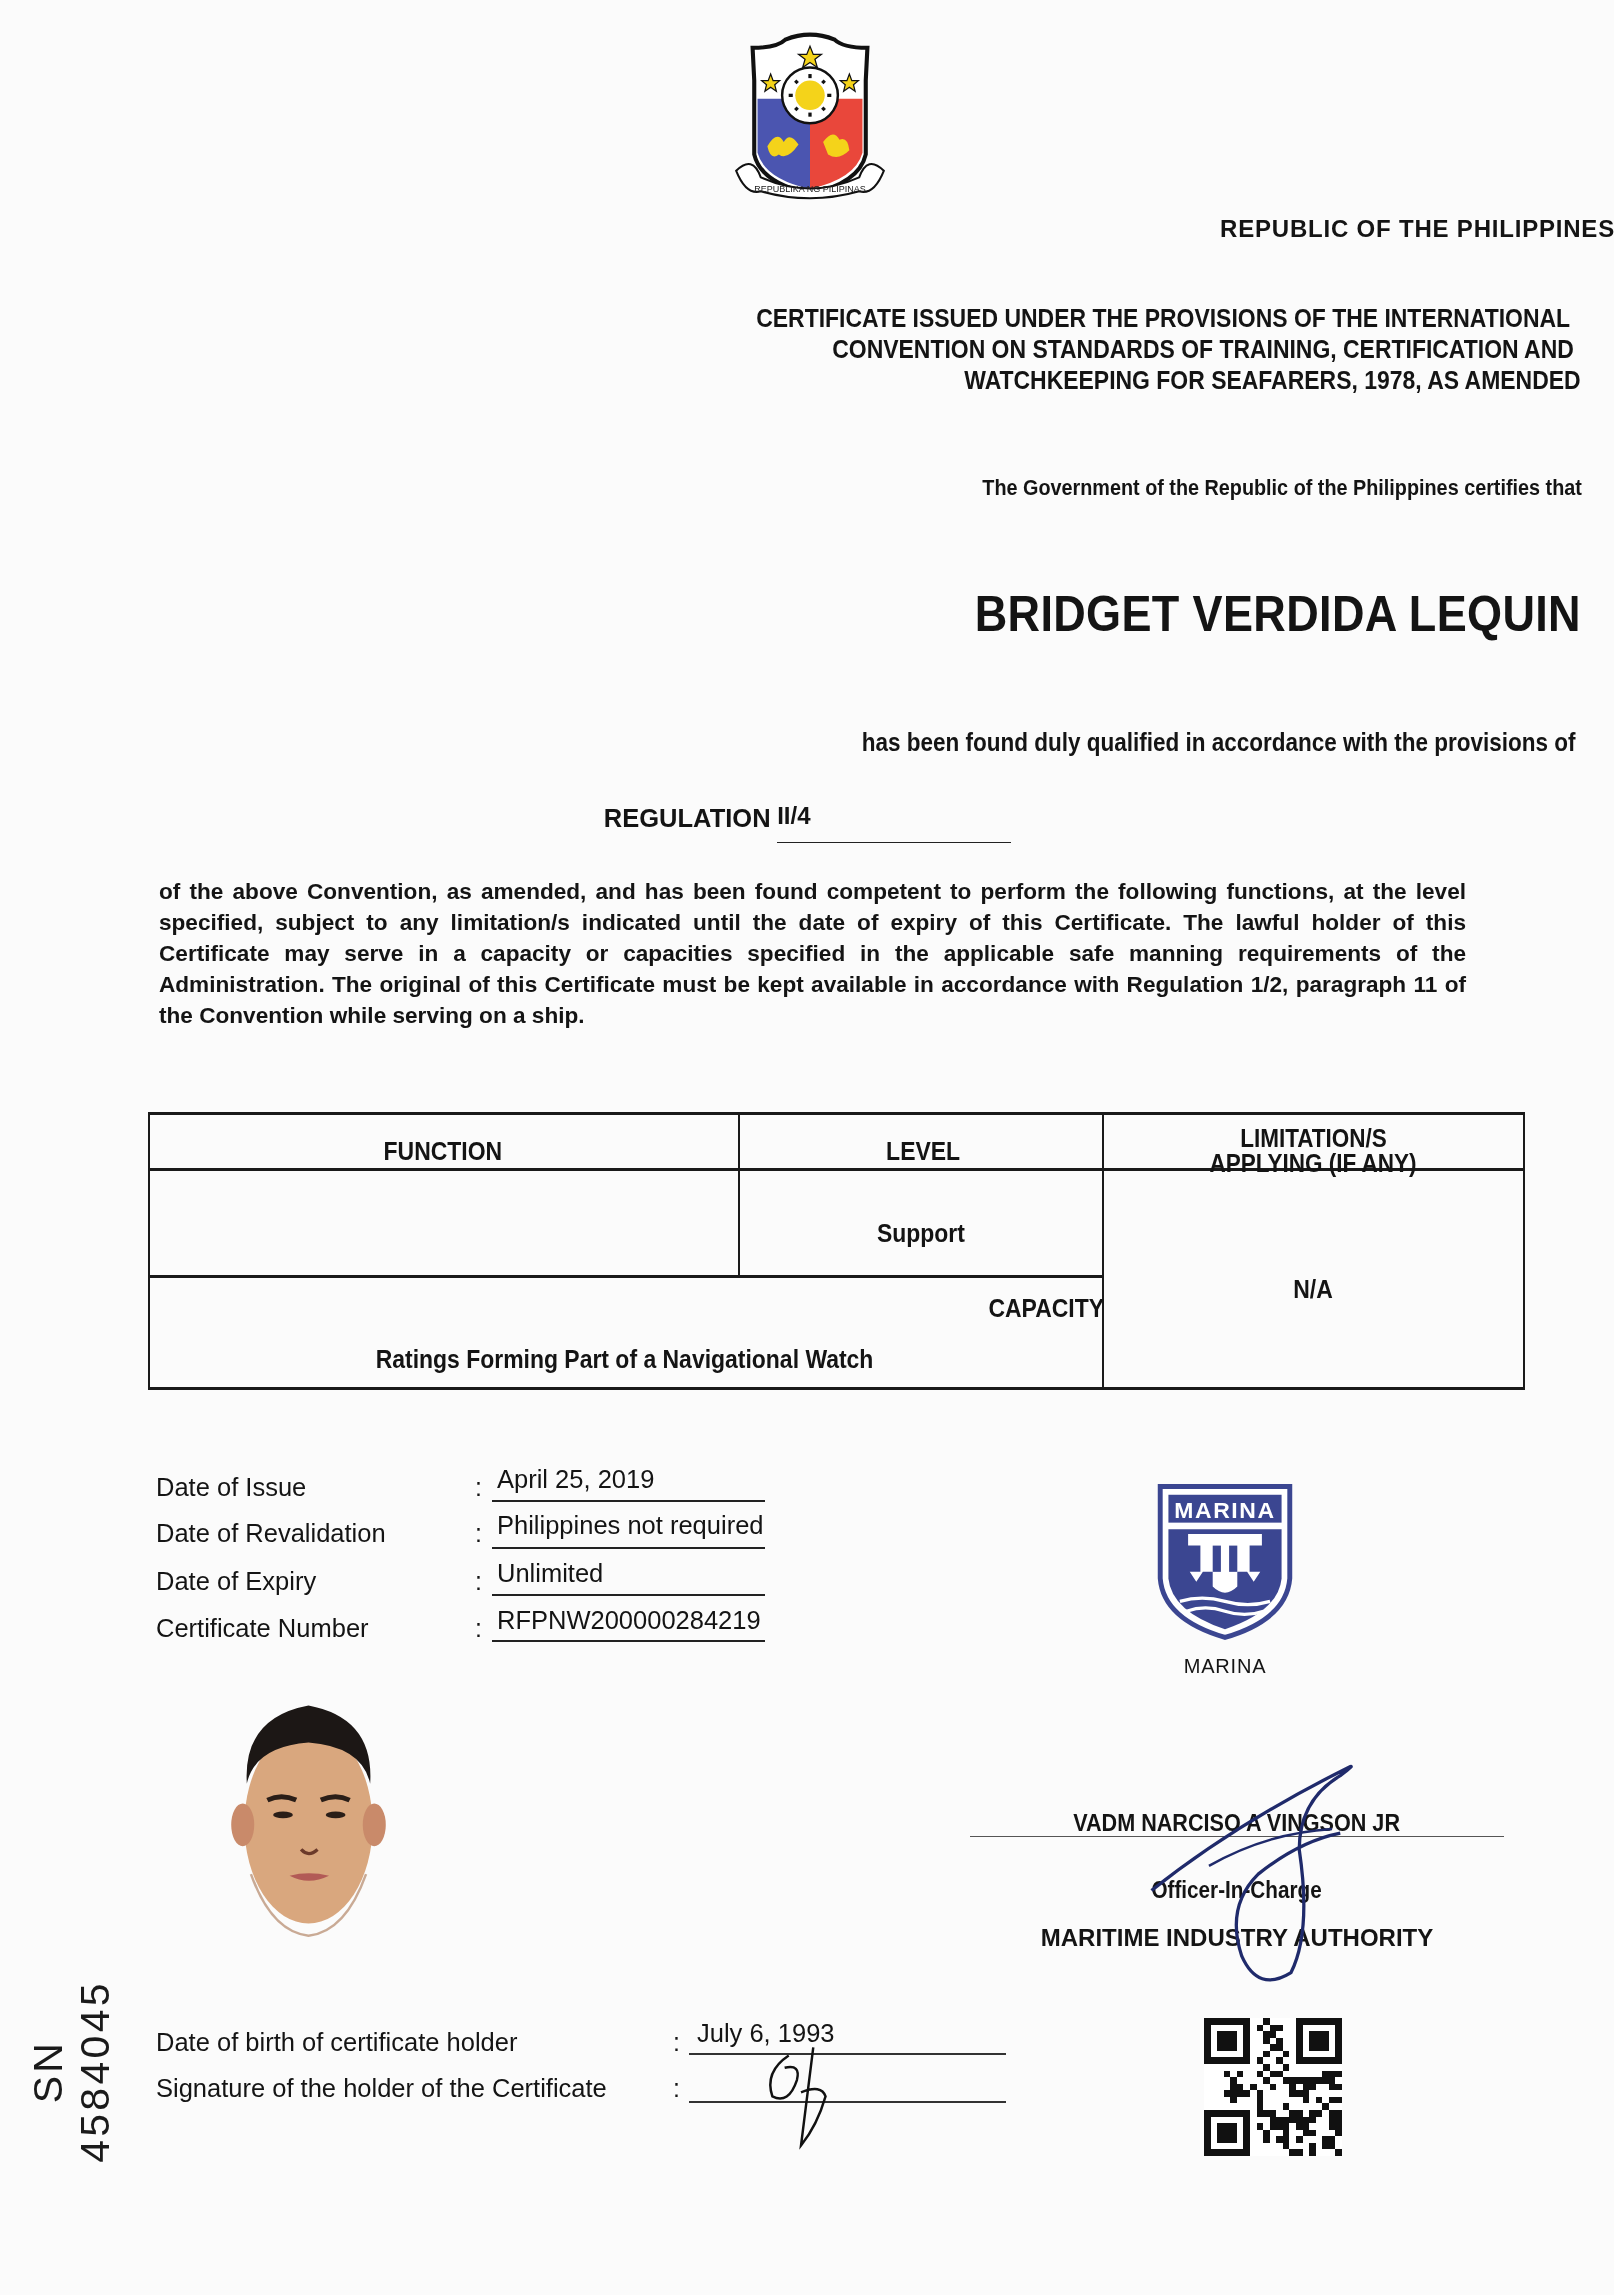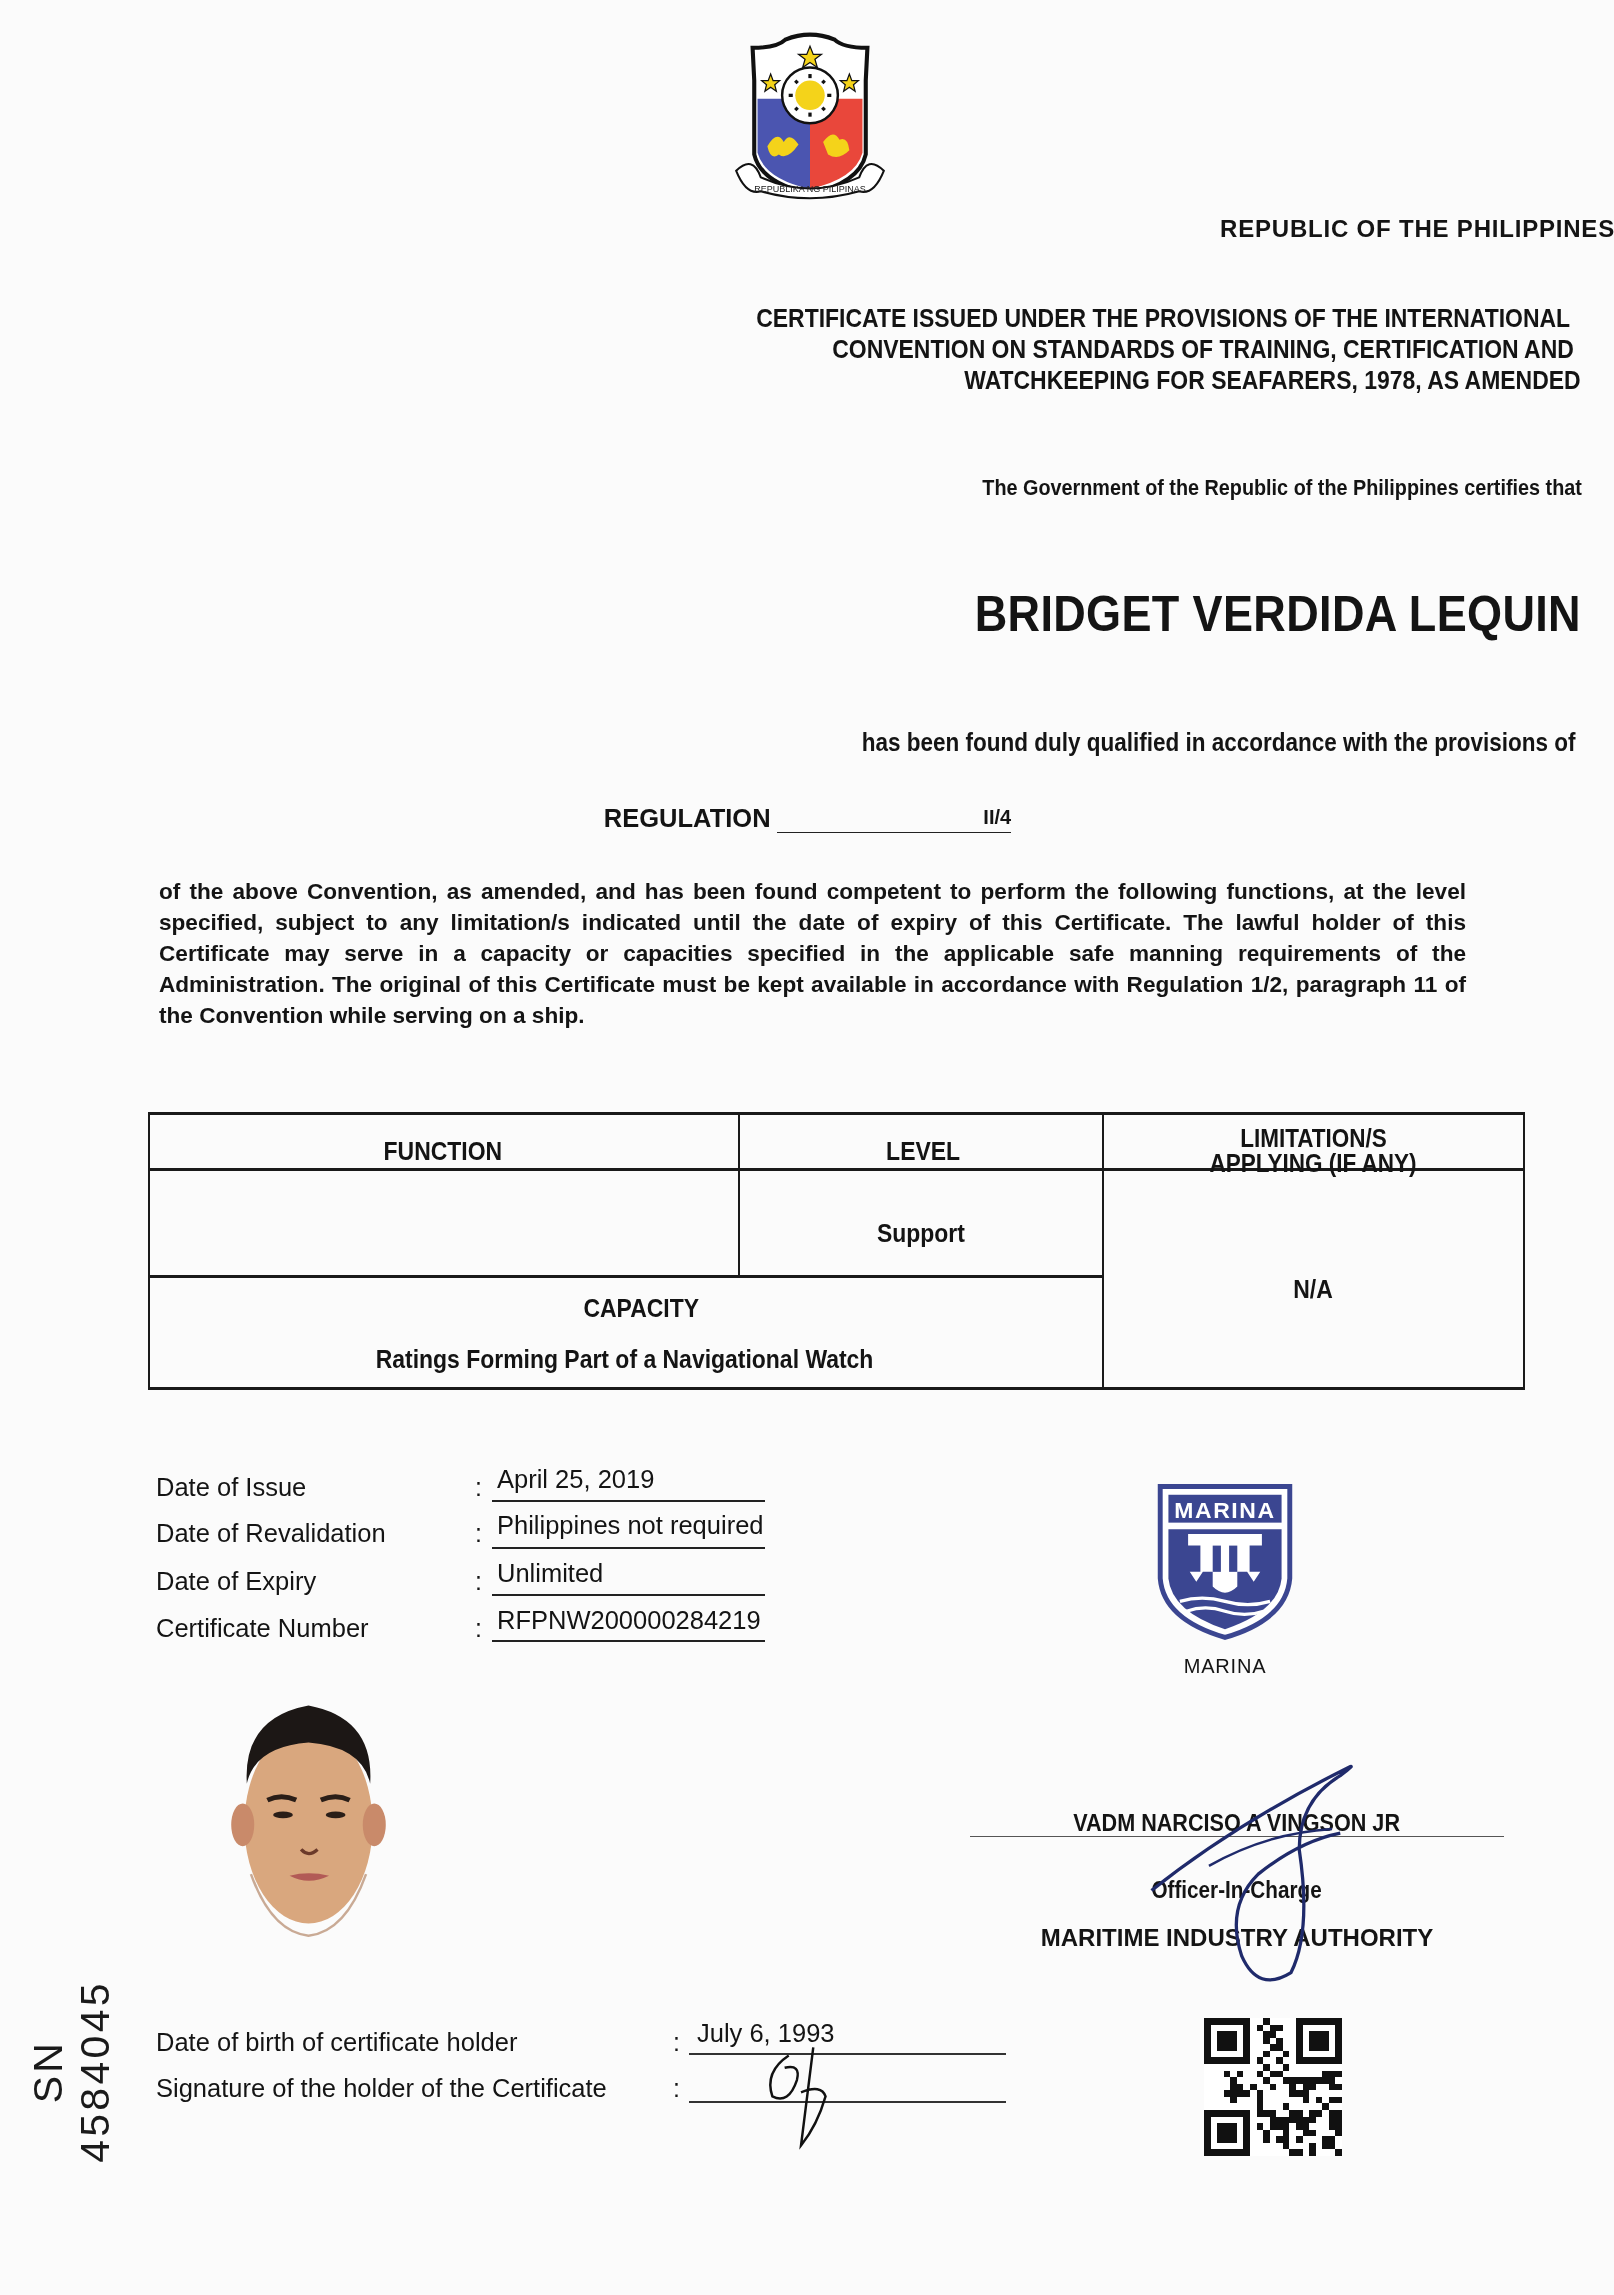--- a/index.html
+++ b/index.html
@@ -12,21 +12,21 @@
   .center { left:0; width:1615px; text-align:right; }
   .cond { transform:scaleX(0.9); transform-origin:center; display:inline-block; }
 
   #seal { left:728px; top:31px; width:164px; height:173px; }
   #republic { top:215px; font-size:24px; letter-spacing:0.8px; font-weight:bold; }
   #convention { top:303px; font-size:25.5px; font-weight:bold; line-height:31px; }
   #govt { top:475px; font-size:22px; font-weight:bold; }
   #holder-name { top:585px; font-size:50px; font-weight:bold; letter-spacing:0.4px; }
   #qualified { top:728px; font-size:25px; font-weight:bold; }
   #regulation { top:804px; left:0; width:1615px; text-align:center; font-size:25.5px; font-weight:bold; }
-  #regulation .reg-line { display:inline-block; width:234px; border-bottom:1.6px solid #222; text-align:right; margin-left:6.6px; font-size:20px; position:relative; top:-3.3px; padding-bottom:3px; }
+  #regulation .reg-line { display:inline-block; width:234px; border-bottom:1.6px solid #222; text-align:left; margin-left:6.6px; font-size:24px; position:relative; top:-3.3px; padding-bottom:12px; }
   #paragraph { left:159px; top:876px; width:1307px; font-size:22.6px; font-weight:bold; line-height:31px; text-align:justify; }
 
   #fn-table { left:148px; top:1112px; width:1377px; height:278px; }
   .tline { position:absolute; background:#1a1a1a; }
   .tcell { position:absolute; display:flex; align-items:center; justify-content:center; text-align:center; font-weight:bold; font-size:25.5px;margin-top:11px; }
 
   .detail-label { position:absolute; left:156px; font-size:25.5px; }
   .detail-colon { position:absolute; left:475px; font-size:25px; }
   .detail-value { position:absolute; left:497px; font-size:25.5px; }
   .detail-line { position:absolute; left:492px; width:273px; height:1.6px; background:#222; }
@@ -122,21 +122,21 @@
     <span class="cond">APPLYING (IF ANY)</span>
   </div>
 
   <div class="tcell" style="left:592px;top:58px;width:362px;height:104px;">
       <span class="cond">Support</span>
     </div>
   <div class="tcell" style="left:955px;top:58px;width:420px;height:217px;">
       <span class="cond">N/A</span>
     </div>
 
-  <div class="tcell" style="left:16px;top:165px;width:954px;height:41px;">
+  <div class="tcell" style="left:8px;top:165px;width:954px;height:41px;justify-content:flex-end;">
       <span class="cond">CAPACITY</span>
     </div>
   <div class="tcell" style="left:0;top:212px;width:954px;height:49px;">
       <span class="cond">Ratings Forming Part of a Navigational Watch</span>
     </div>
 </div>
 
 <div>
   <div class="detail-label" style="top:1473px;">Date of Issue</div>
   <div class="detail-colon" style="top:1473px;">:</div>

